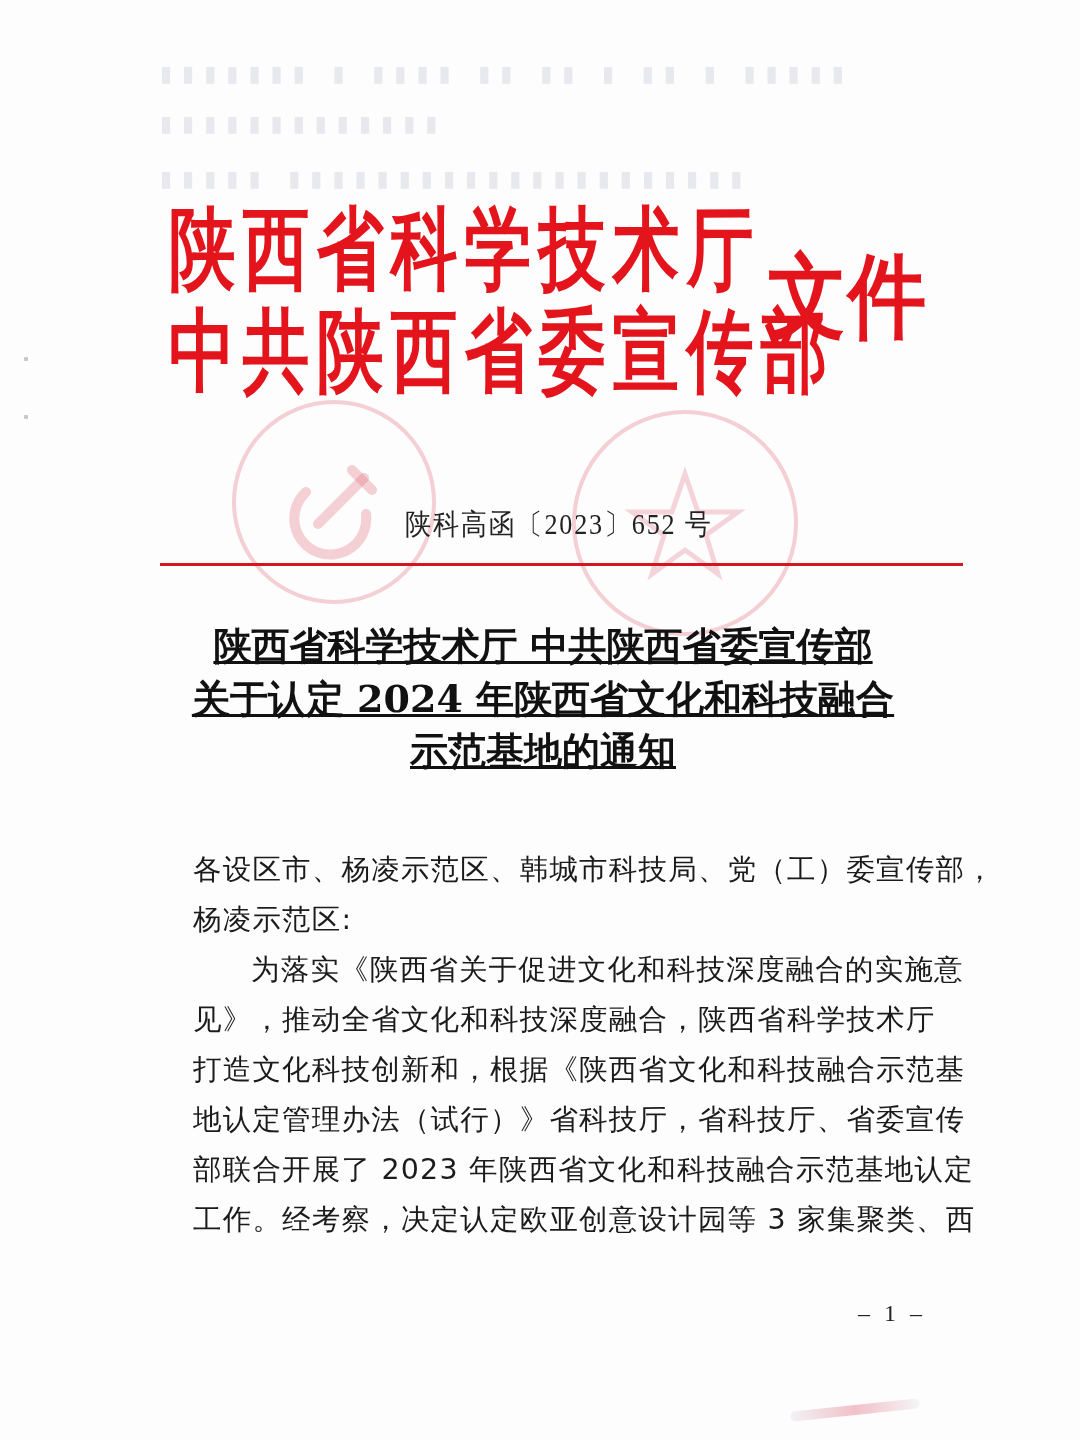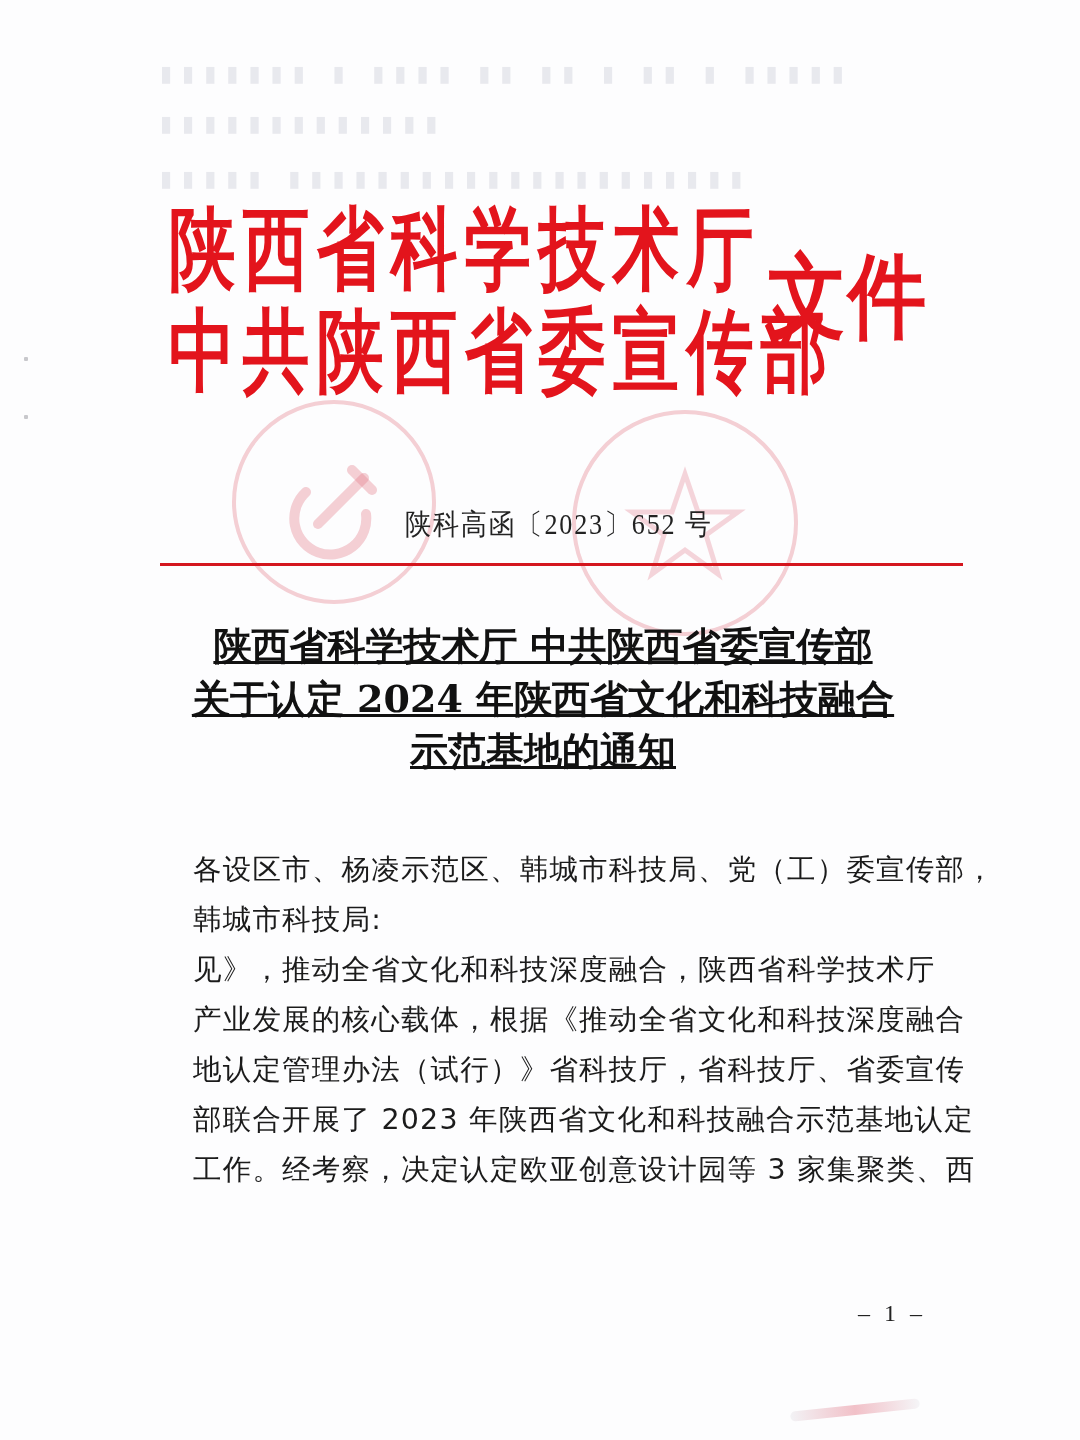--- a/index.html
+++ b/index.html
@@ -113,23 +113,24 @@
   <div class="redrule"></div>
 
   <div class="title">
     <div>陕西省科学技术厅 中共陕西省委宣传部</div>
     <div>关于认定 2024 年陕西省文化和科技融合</div>
     <div>示范基地的通知</div>
   </div>
 
   <div class="body">
     <div class="ln">各设区市、杨凌示范区、韩城市科技局、党（工）委宣传部，</div>
-    <div class="ln">韩城市科技局:</div>
+    <div class="ln">杨凌示范区:</div>
+    <div class="ln indent">为落实《陕西省关于促进文化和科技深度融合的实施意</div>
     <div class="ln">见》，推动全省文化和科技深度融合，陕西省科学技术厅</div>
-    <div class="ln">产业发展的核心载体，根据《推动全省文化和科技深度融合</div>
+    <div class="ln">打造文化科技创新和，根据《陕西省文化和科技融合示范基</div>
     <div class="ln">地认定管理办法（试行）》省科技厅，省科技厅、省委宣传</div>
     <div class="ln">部联合开展了 2023 年陕西省文化和科技融合示范基地认定</div>
     <div class="ln">工作。经考察，决定认定欧亚创意设计园等 3 家集聚类、西</div>
   </div>
 
   <div class="pageno">– 1 –</div>
 
   <div class="smudge"></div>
 </div>
 

